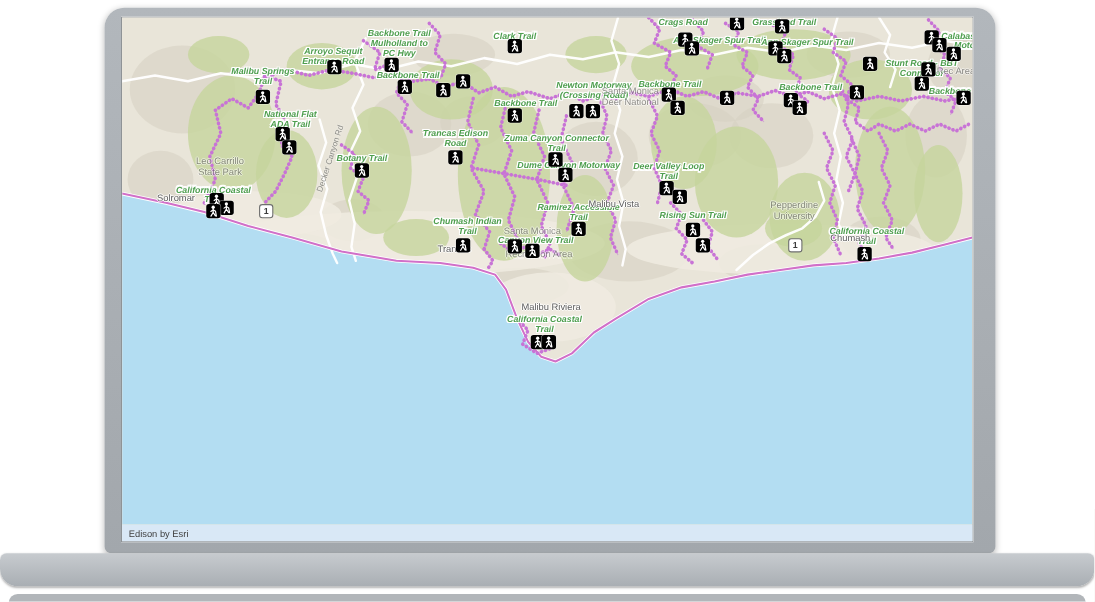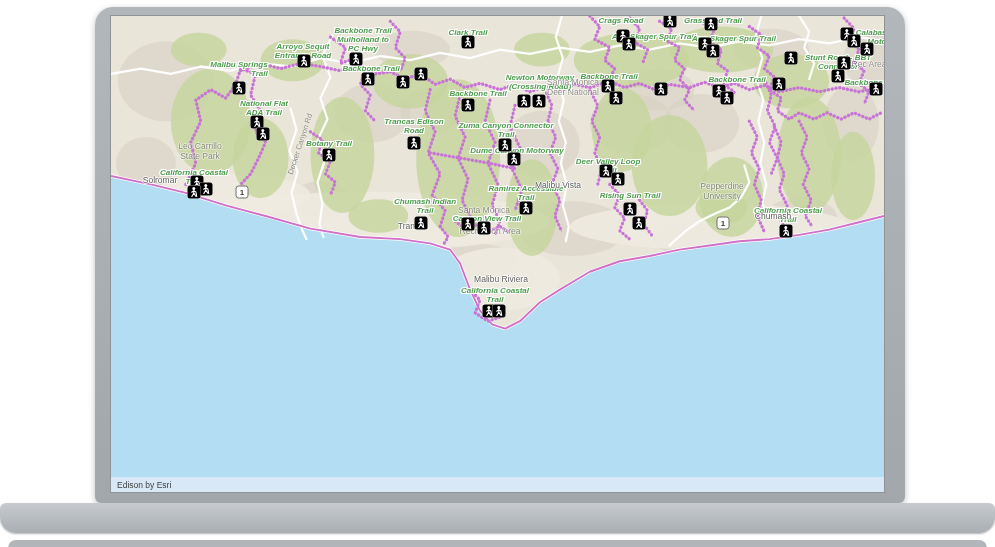--- a/index.html
+++ b/index.html
@@ -161,21 +161,21 @@
         <div class="overlays">
             <div class="tlabel" style="left: 252px; top: 10px;">
               <div>Backbone Trail</div>
               <div>Mulholland to</div>
               <div>PC Hwy</div>
             </div>
             <div class="tlabel" style="left: 192px; top: 26px;">
               <div>Arroyo Sequit</div>
               <div>Entrance Road</div>
             </div>
-            <div class="tlabel" style="left: 128px; top: 44px; text-align: right;">
+            <div class="tlabel" style="left: 128px; top: 44px;">
               <div>Malibu Springs</div>
               <div>Trail</div>
             </div>
             <div class="tlabel" style="left: 260px; top: 48px;">
               <div>Backbone Trail</div>
             </div>
             <div class="tlabel" style="left: 153px; top: 83px;">
               <div>National Flat</div>
               <div>ADA Trail</div>
             </div>
@@ -196,21 +196,21 @@
             <div class="tlabel" style="left: 498px; top: 56px;">
               <div>Backbone Trail</div>
             </div>
             <div class="tlabel" style="left: 395px; top: 105px;">
               <div>Zuma Canyon Connector</div>
               <div>Trail</div>
             </div>
             <div class="tlabel" style="left: 406px; top: 130px;">
               <div>Dume Canyon Motorway</div>
             </div>
-            <div class="tlabel" style="left: 497px; top: 131px; margin-top: 10px;">
+            <div class="tlabel" style="left: 497px; top: 131px;">
               <div>Deer Valley Loop</div>
               <div>Trail</div>
             </div>
             <div class="tlabel" style="left: 415px; top: 168px;">
               <div>Ramirez Accessible</div>
               <div>Trail</div>
             </div>
             <div class="tlabel" style="left: 314px; top: 181px;">
               <div>Chumash Indian</div>
               <div>Trail</div>

